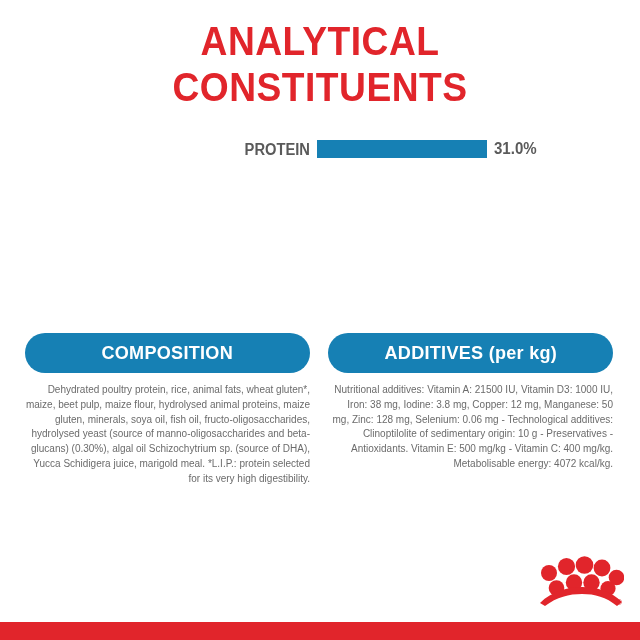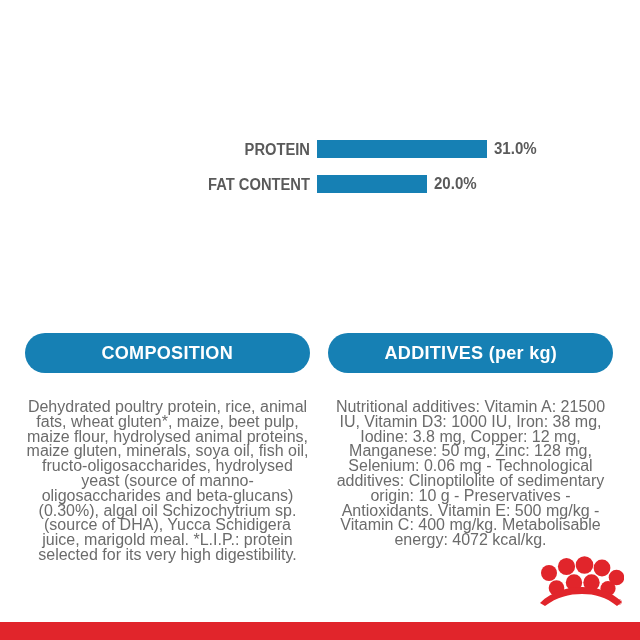--- a/index.html
+++ b/index.html
@@ -117,26 +117,26 @@
     color: #ffffff;
     font-family: "Liberation Sans Narrow", "Liberation Sans", sans-serif;
     font-weight: bold;
     font-size: 19px;
     letter-spacing: 0.3px;
     transform: scaleX(0.95);
     transform-origin: center;
   }
 
   .panel-body {
-    padding-top: 27px;
+    padding-top: 10px;
     color: #6b6b6b;
     font-family: "Liberation Sans Narrow", "Liberation Sans", sans-serif;
-    font-size: 16px;
+    font-size: 10px;
     line-height: 14.8px;
-    text-align: center;
+    text-align: right;
   }
 
   
   .logo {
     position: absolute;
     left: 538px;
     top: 556px;
     width: 86px;
     height: 52px;
   }
@@ -149,34 +149,31 @@
     width: 640px;
     height: 18px;
     background: #e1252b;
   }
 </style>
 </head>
 <body>
 
 <div id="page">
 
+  <div class="title-block">
+    <span class="title-line">ANALYTICAL</span>
+    <span class="title-line">CONSTITUENTS</span>
+  </div>
 
   <div class="chart" id="chart">
       <div class="bar-row">
         <div class="bar-label">PROTEIN</div>
         <div class="bar-track">
           <div class="bar-fill" style="width: 170px; background: rgb(22, 128, 180);"></div>
           <div class="bar-value">31.0%</div>
-        </div>
-      </div>
-      <div class="bar-row">
-        <div class="bar-label">FAT CONTENT</div>
-        <div class="bar-track">
-          <div class="bar-fill" style="width: 109.677px; background: rgb(22, 128, 180);"></div>
-          <div class="bar-value">20.0%</div>
         </div>
       </div>
     </div>
 
   <div class="panels" id="panels">
       <div class="panel">
         <div class="panel-header">
           <span class="panel-header-text">COMPOSITION</span>
         </div>
         <div class="panel-body">Dehydrated poultry protein, rice, animal fats, wheat gluten*, maize, beet pulp, maize flour, hydrolysed animal proteins, maize gluten, minerals, soya oil, fish oil, fructo-oligosaccharides, hydrolysed yeast (source of manno-oligosaccharides and beta-glucans) (0.30%), algal oil Schizochytrium sp. (source of DHA), Yucca Schidigera juice, marigold meal. *L.I.P.: protein selected for its very high digestibility.</div>

